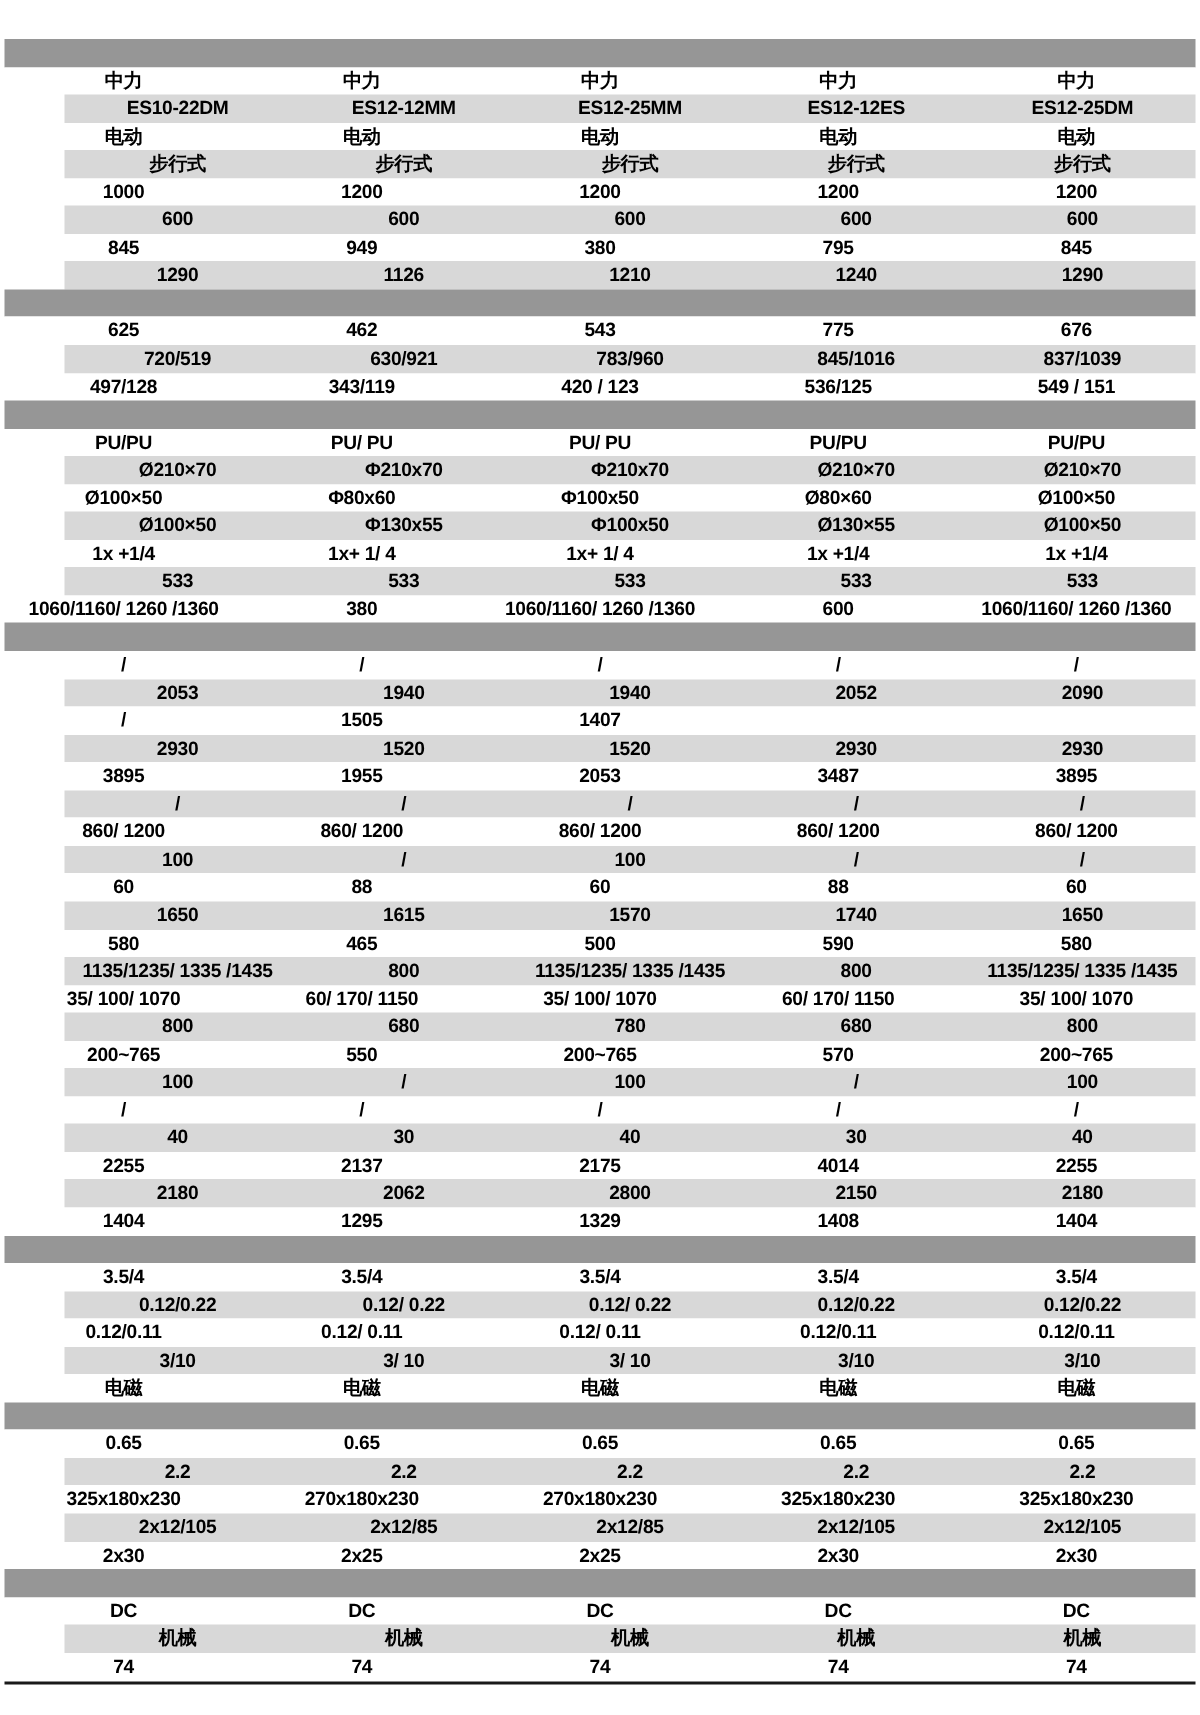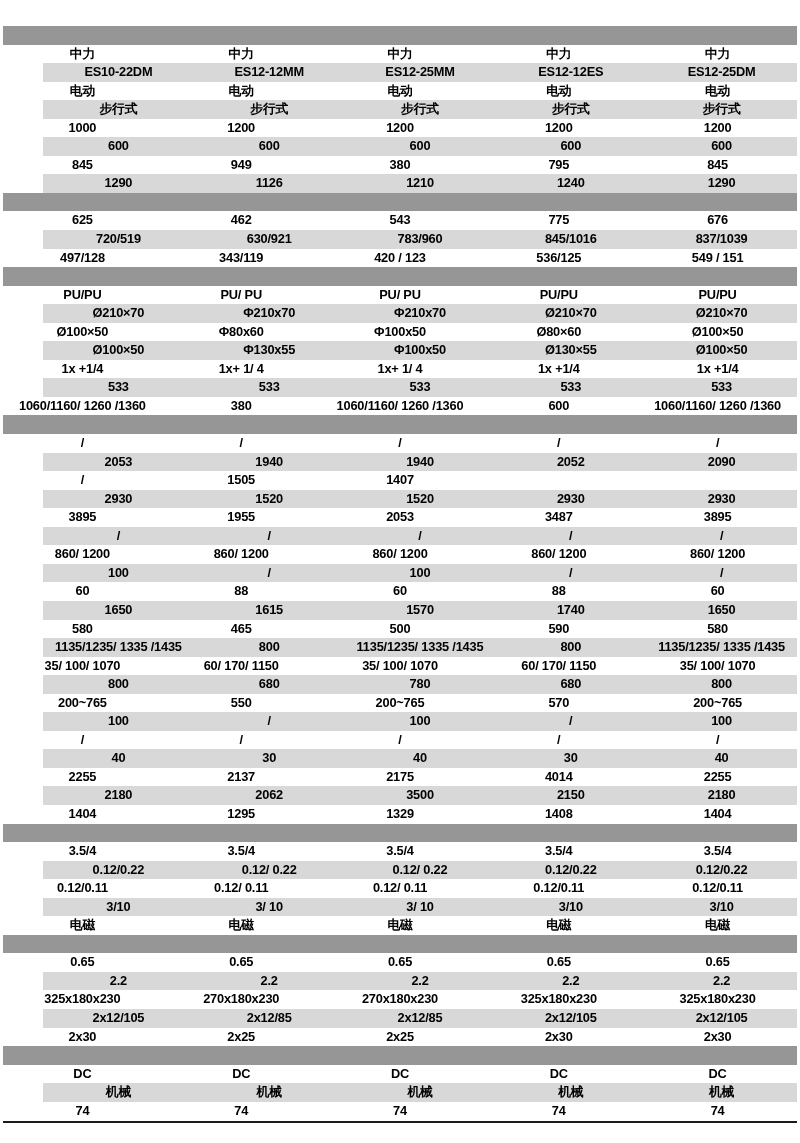--- a/index.html
+++ b/index.html
@@ -310,21 +310,21 @@
     <div class="row white">
       <div class="cell">2255</div>
       <div class="cell">2137</div>
       <div class="cell">2175</div>
       <div class="cell">4014</div>
       <div class="cell">2255</div>
     </div>
     <div class="row gray">
       <div class="cell">2180</div>
       <div class="cell">2062</div>
-      <div class="cell">3500</div>
+      <div class="cell">2800</div>
       <div class="cell">2150</div>
       <div class="cell">2180</div>
     </div>
     <div class="row white">
       <div class="cell">1404</div>
       <div class="cell">1295</div>
       <div class="cell">1329</div>
       <div class="cell">1408</div>
       <div class="cell">1404</div>
     </div>

